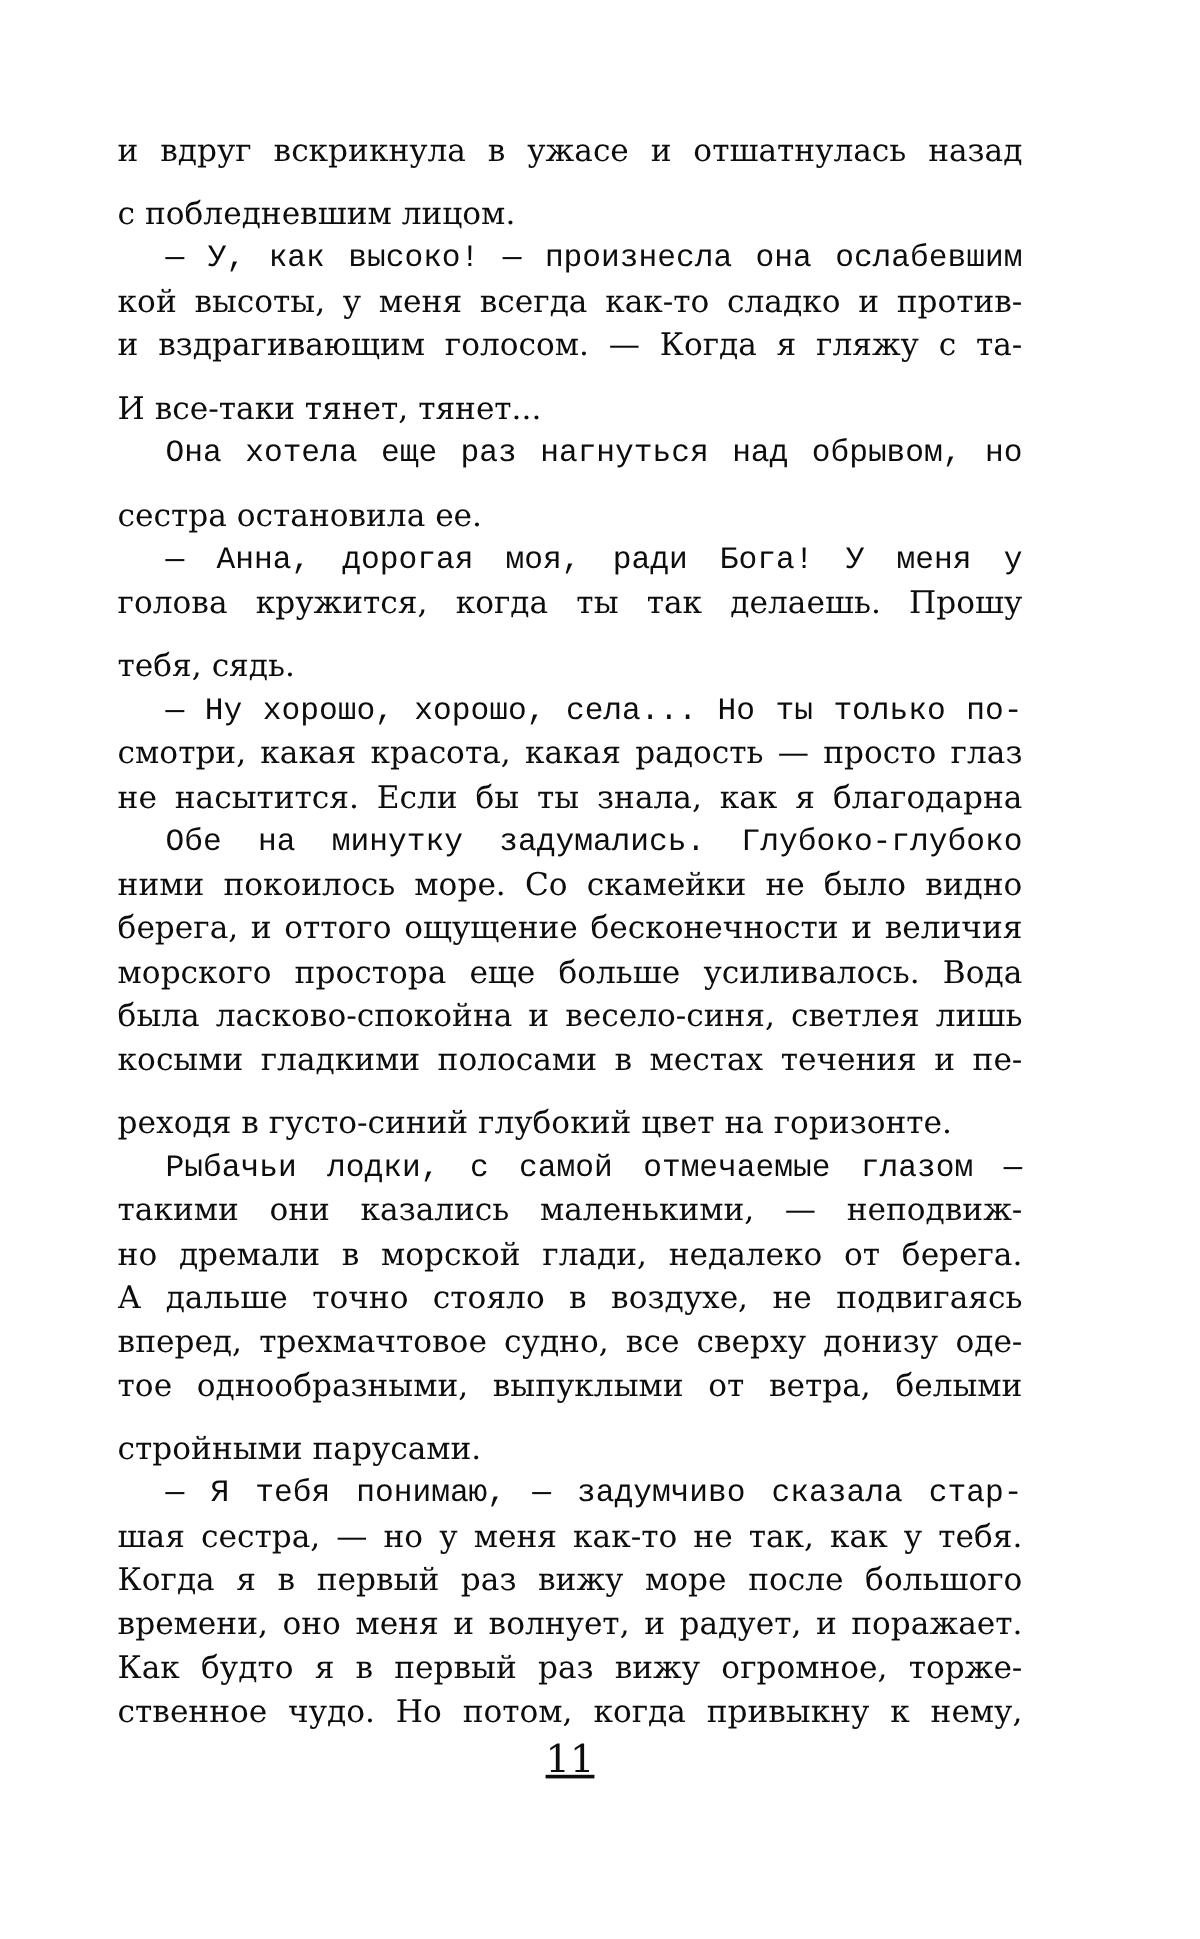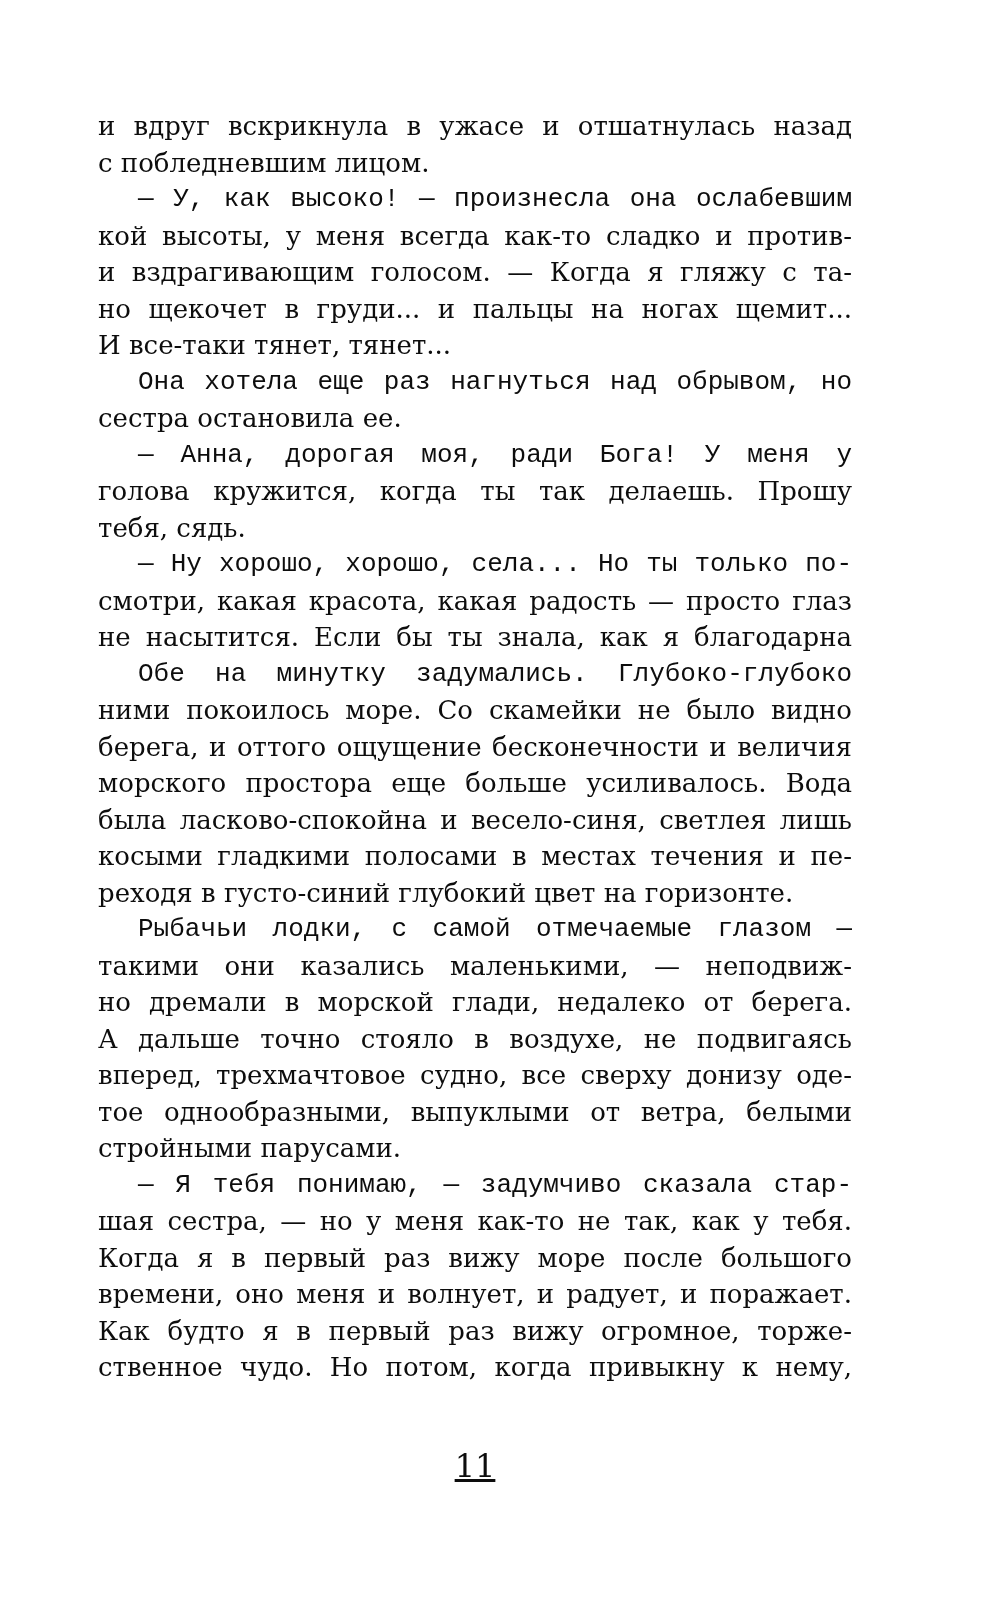--- a/index.html
+++ b/index.html
@@ -26,20 +26,21 @@
     line-height: 36.5px;
     height: 36.5px;
     overflow: hidden;
     text-align: justify;
     text-align-last: justify;
     white-space: normal;
   }
   .ln.end {
     text-align: center;
     text-align-last: left;
+    margin-top: 16px;
   }
   .ln.ind {
     text-indent: 40px;
     font-family: Liberation Mono, monospace;
   }
   .page-number {
     position: absolute;
     left: 98px;
     top: 1446px;
     width: 754px;
@@ -51,21 +52,20 @@
 </style>
 </head>
 <body>
 
 <main class="page">
   <div class="ln">и вдруг вскрикнула в ужасе и отшатнулась назад</div>
   <div class="ln end">с побледневшим лицом.</div>
   <div class="ln ind">— У, как высоко! — произнесла она ослабевшим</div>
   <div class="ln">кой высоты, у меня всегда как-то сладко и против-</div>
   <div class="ln">и вздрагивающим голосом. — Когда я гляжу с та-</div>
-  <div class="ln">но щекочет в груди... и пальцы на ногах щемит...</div>
   <div class="ln end">И все-таки тянет, тянет...</div>
   <div class="ln ind">Она хотела еще раз нагнуться над обрывом, но</div>
   <div class="ln end">сестра остановила ее.</div>
   <div class="ln ind">— Анна, дорогая моя, ради Бога! У меня у самой</div>
   <div class="ln">голова кружится, когда ты так делаешь. Прошу</div>
   <div class="ln end">тебя, сядь.</div>
   <div class="ln ind">— Ну хорошо, хорошо, села... Но ты только по-</div>
   <div class="ln">смотри, какая красота, какая радость — просто глаз</div>
   <div class="ln">не насытится. Если бы ты знала, как я благодарна</div>
   <div class="ln ind">Обе на минутку задумались. Глубоко-глубоко под</div>

